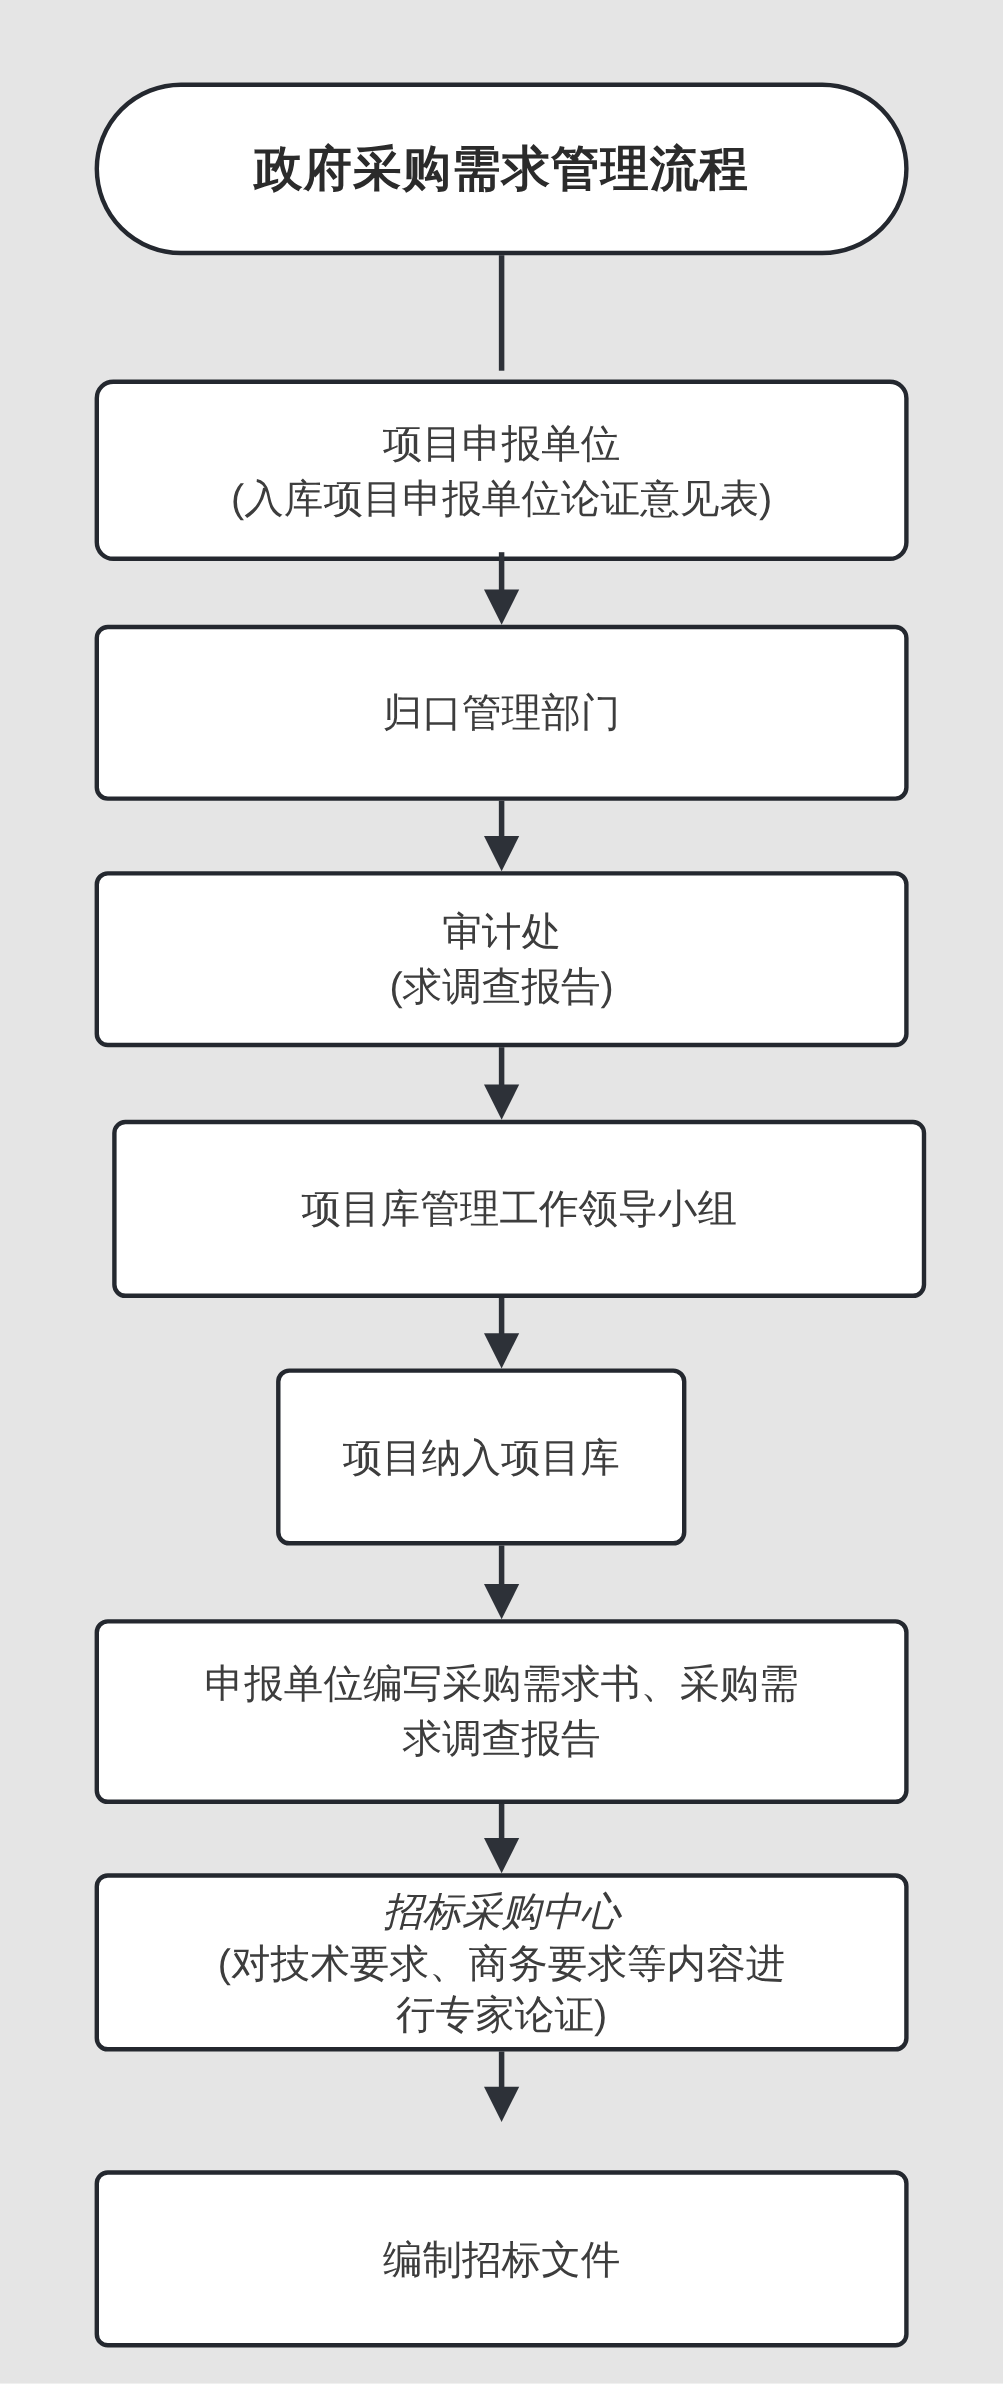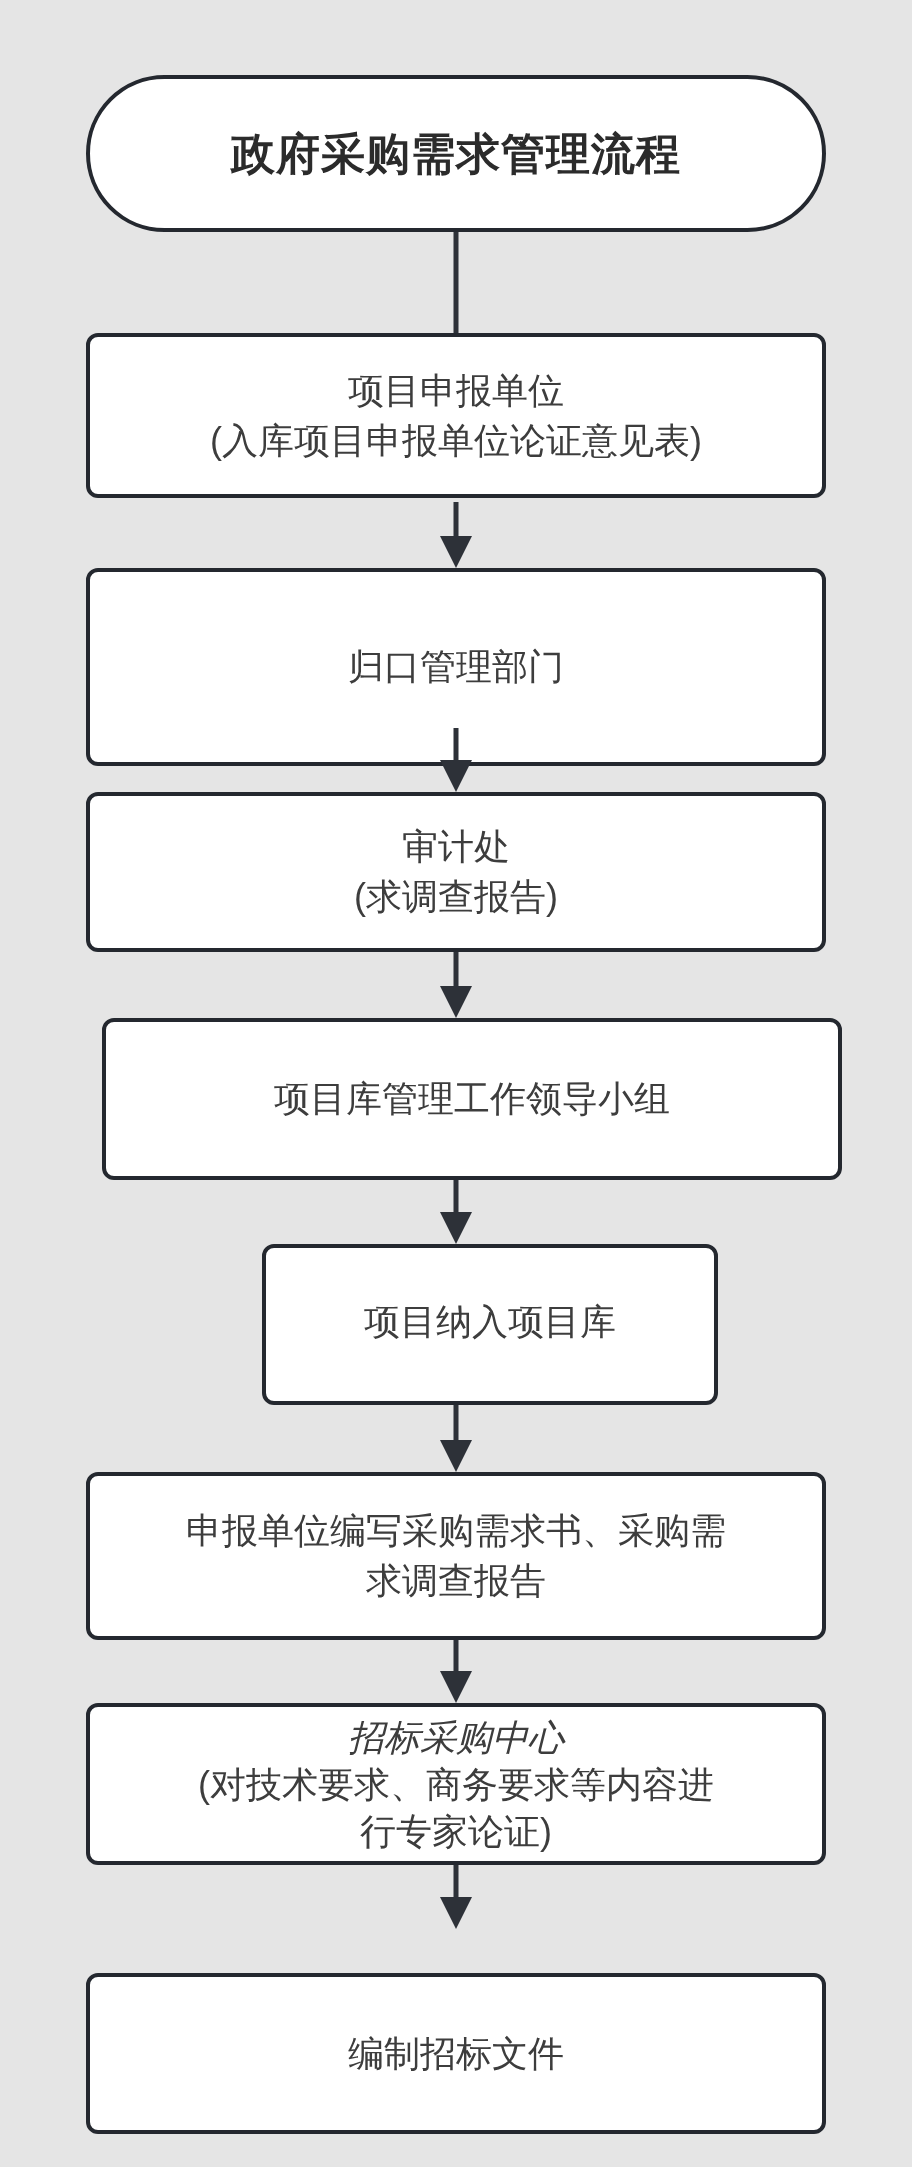--- a/index.html
+++ b/index.html
@@ -68,31 +68,31 @@
 <div class="canvas">
 
   <div class="node stadium" style="top:75px;left:86px;width:740px;height:157px;">
     <div class="title-line">政府采购需求管理流程</div>
   </div>
 
   <div class="connector no-head" style="top:232px;height:105px;">
     <div class="stem"></div>
   </div>
 
-  <div class="node" style="top:333px;left:86px;width:740px;height:165px;">
+  <div class="node" style="top:345px;left:86px;width:740px;height:165px;border-radius:17px;">
     <div class="line">项目申报单位</div>
     <div class="line">(入库项目申报单位论证意见表)</div>
   </div>
 
   <div class="connector" style="top:502px;height:66px;">
     <div class="stem"></div>
     <div class="head"></div>
   </div>
 
-  <div class="node" style="top:568px;left:86px;width:740px;height:198px;">
+  <div class="node" style="top:568px;left:86px;width:740px;height:160px;">
     <div class="line">归口管理部门</div>
   </div>
 
   <div class="connector" style="top:728px;height:64px;">
     <div class="stem"></div>
     <div class="head"></div>
   </div>
 
   <div class="node" style="top:792px;left:86px;width:740px;height:160px;">
     <div class="line">审计处</div>
@@ -106,21 +106,21 @@
 
   <div class="node" style="top:1018px;left:102px;width:740px;height:162px;">
     <div class="line">项目库管理工作领导小组</div>
   </div>
 
   <div class="connector" style="top:1180px;height:64px;">
     <div class="stem"></div>
     <div class="head"></div>
   </div>
 
-  <div class="node" style="top:1244px;left:262px;width:456px;height:161px;font-family:Liberation Mono, monospace;">
+  <div class="node" style="top:1244px;left:251px;width:373px;height:161px;">
     <div class="line">项目纳入项目库</div>
   </div>
 
   <div class="connector" style="top:1405px;height:67px;">
     <div class="stem"></div>
     <div class="head"></div>
   </div>
 
   <div class="node" style="top:1472px;left:86px;width:740px;height:168px;">
     <div class="line">申报单位编写采购需求书、采购需</div>

